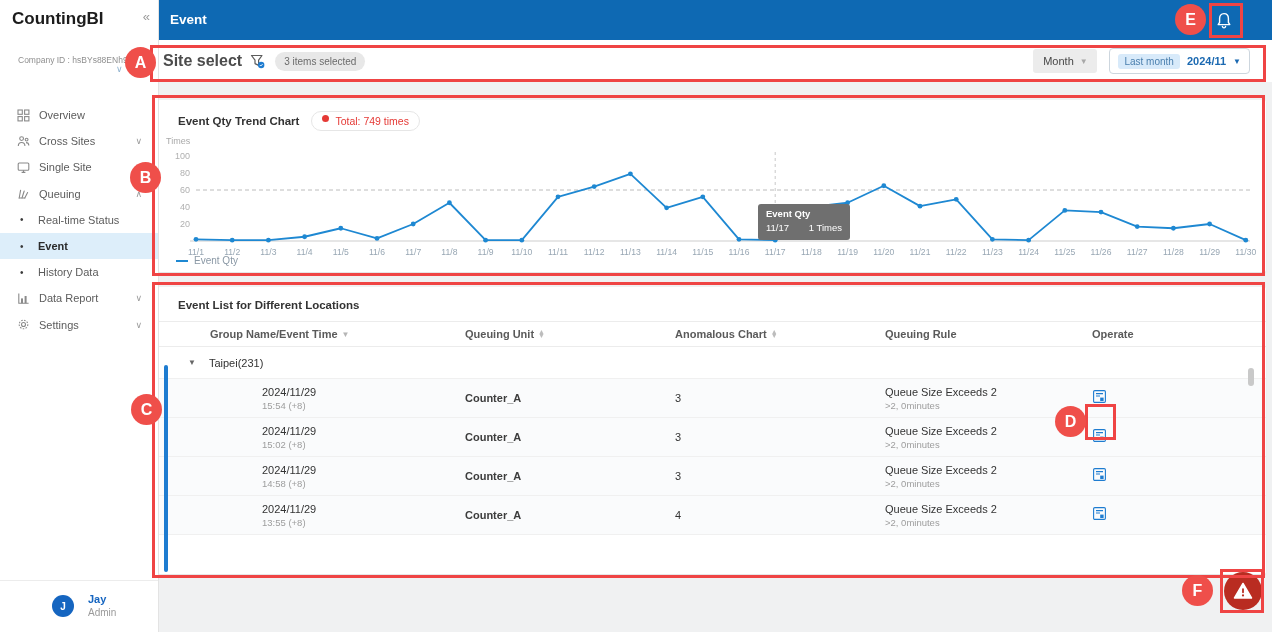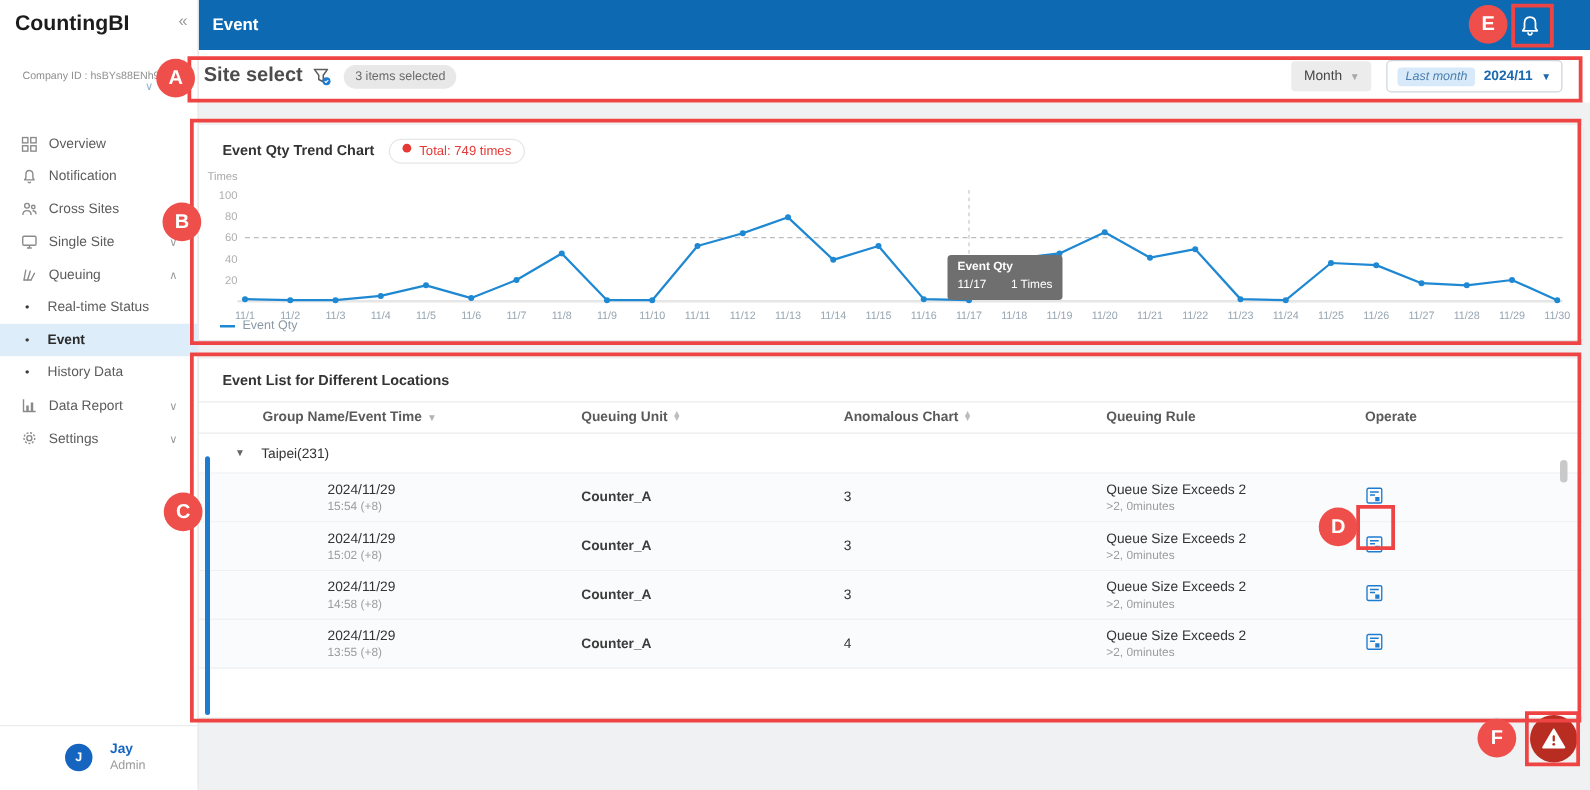--- a/index.html
+++ b/index.html
@@ -41,21 +41,21 @@
   .fs-label { font-size:16px; font-weight:600; color:#4c4c4c; margin-right:8px; }
   .funnel { width:15px; height:15px; margin-right:10px; position:relative; cursor:pointer; }
   .chip-count { background:#e8e8e8; border-radius:10px; font-size:10px; color:#6b6b6b;
     padding:4px 9px; }
   .fb-right { margin-left:auto; display:flex; align-items:center; gap:12px; padding-right:4px; }
   .month-sel { background:#ececec; border-radius:3px; height:24px; width:64px; display:flex;
     align-items:center; justify-content:center; gap:6px; font-size:11px; color:#474747; cursor:pointer; }
   .month-sel .chev { color:#a8a8a8; font-size:8px; }
   .range-sel { border:1px solid #cdd6de; border-radius:4px; background:#fff; height:26px;
     display:flex; align-items:center; gap:7px; padding:0 8px; cursor:pointer; }
-  .range-chip { background:#d8eafa; color:#4a7fae; font-size:10px; border-radius:3px; padding:2px 6px;font-style:italic; }
+  .range-chip { background:#d8eafa; color:#4a7fae; font-size:10px; border-radius:3px; padding:2px 6px; }
   .range-val { color:#1b69b1; font-size:11px; font-weight:600; }
   .range-sel .chev { color:#1b69b1; font-size:8px; }
   
   .panel { position:absolute; background:#fff; border-radius:2px; box-shadow:0 1px 2px rgba(0,0,0,.06); }
   .chart-panel { left:158px; top:100px; width:1108px; height:172px; }
   .chart-head { position:absolute; left:20px; top:11px; display:flex; align-items:center; gap:12px; }
   .chart-title { font-size:11.5px; font-weight:bold; color:#333; }
   .total-badge { border:1px solid #e6e6e6; border-radius:12px; padding:3px 10px; display:flex;
     gap:6px; font-size:10.5px; color:#e53935; }
   .total-badge .dot { width:7px; height:7px; border-radius:50%; background:#e53935; }
@@ -122,29 +122,20 @@
           <svg width="13" height="13" viewBox="0 0 13 13">
             <g fill="none" stroke="#8a8a8a" stroke-width="1.1">
               <rect x="1" y="1" width="4.3" height="4.3"></rect>
               <rect x="7.6" y="1" width="4.3" height="4.3"></rect>
               <rect x="1" y="7.6" width="4.3" height="4.3"></rect>
               <rect x="7.6" y="7.6" width="4.3" height="4.3"></rect>
             </g>
           </svg>
         </span>
         <span class="lbl">Overview</span>
-      </div>
-      <div class="nav-item">
-        <span class="ico">
-          <svg width="13" height="13" viewBox="0 0 13 13">
-            <path d="M6.5 1.4 C4.4 1.4 3.7 3 3.7 4.7 L3.7 7.4 L2.7 8.9 H10.3 L9.3 7.4 L9.3 4.7 C9.3 3 8.6 1.4 6.5 1.4 Z" fill="none" stroke="#8a8a8a" stroke-width="1.1" stroke-linejoin="round"></path>
-            <path d="M5.4 10.3 C5.6 11 6 11.3 6.5 11.3 C7 11.3 7.4 11 7.6 10.3" fill="none" stroke="#8a8a8a" stroke-width="1.1"></path>
-          </svg>
-        </span>
-        <span class="lbl">Notification</span>
       </div>
       <div class="nav-item">
         <span class="ico">
           <svg width="13" height="13" viewBox="0 0 13 13">
             <g fill="none" stroke="#8a8a8a" stroke-width="1.1">
               <circle cx="4.6" cy="3.6" r="1.9"></circle>
               <path d="M1.3 11 C1.3 8.7 2.7 7.5 4.6 7.5 C6.5 7.5 7.9 8.7 7.9 11"></path>
               <circle cx="9.6" cy="4.6" r="1.4"></circle>
               <path d="M9 7.6 C10.8 7.6 11.8 8.7 11.8 10.4"></path>
             </g>

